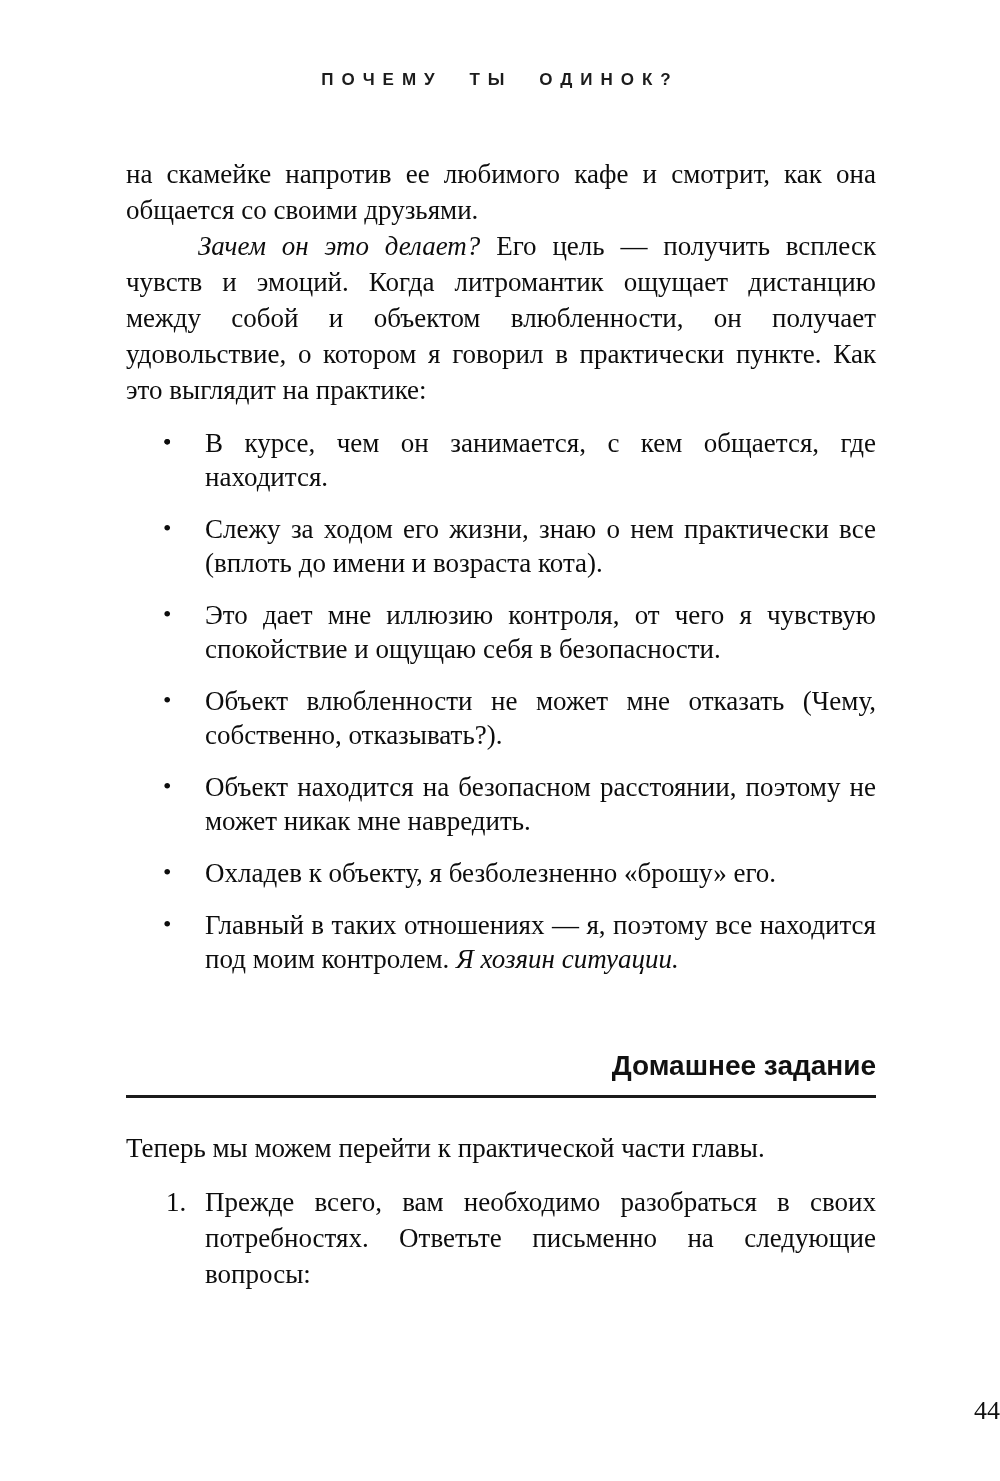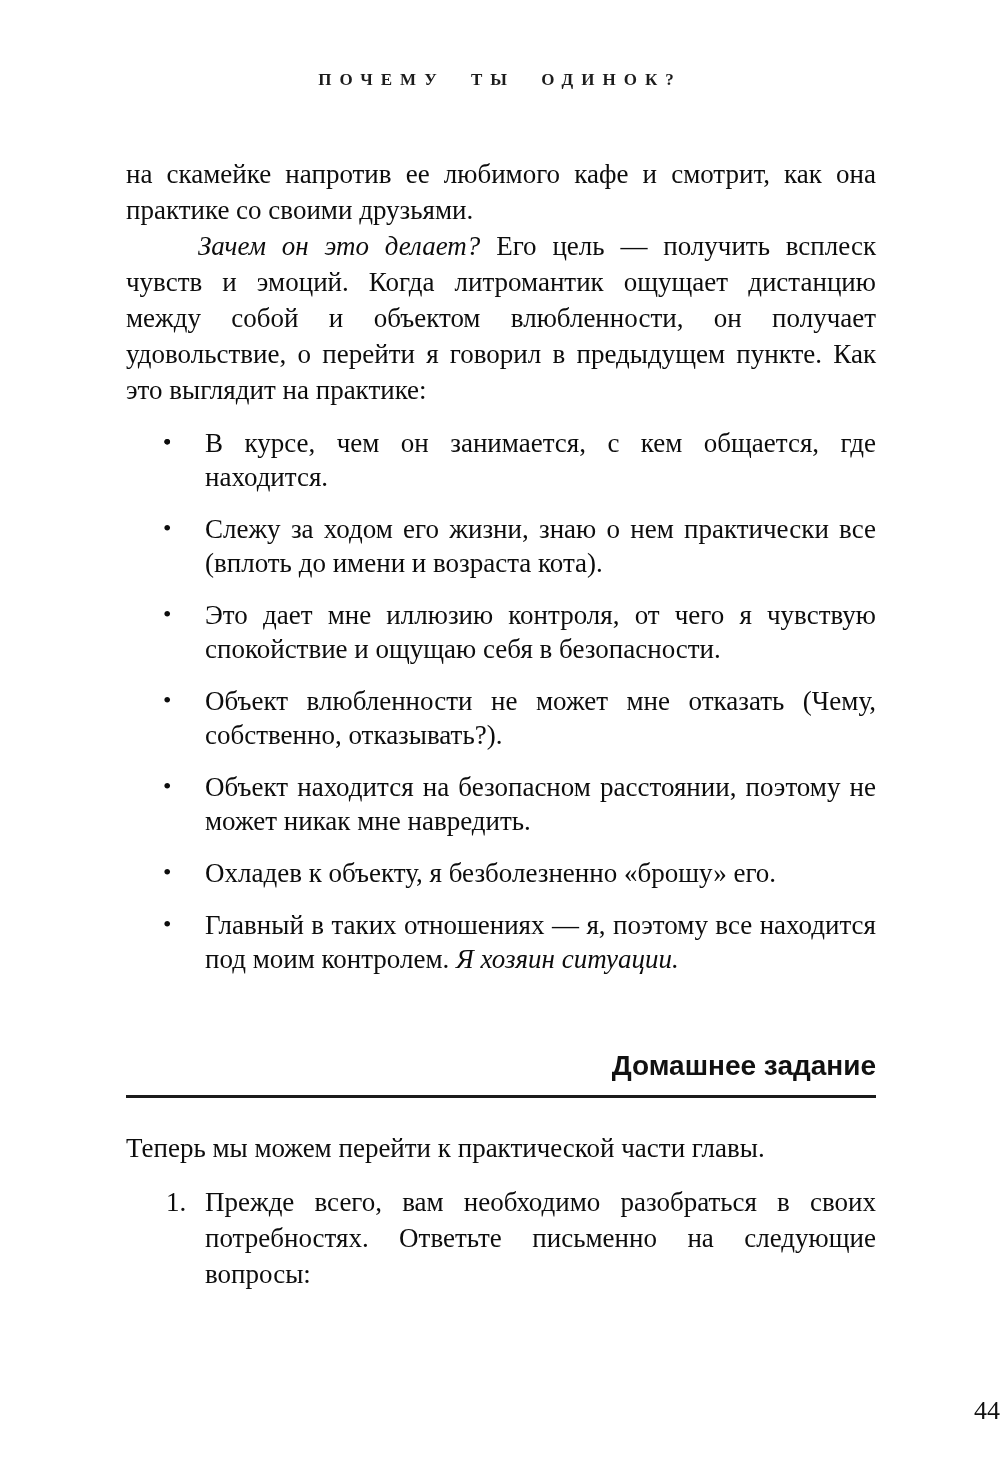--- a/index.html
+++ b/index.html
@@ -15,21 +15,21 @@
     overflow: hidden;
     color: #0d0d0d;
     font-family: "Liberation Serif", serif;
   }
   .running-head {
     position: absolute;
     top: 70px;
     left: 0;
     right: 0;
     text-align: center;
-    font-family: Liberation Serif, serif;
+    font-family: Liberation Sans, sans-serif;
     font-weight: 700;
     font-size: 17px;
     letter-spacing: 8px;
     word-spacing: 14px;
     color: #1c1c1c;
   }
   .content {
     position: absolute;
     left: 126px;
     width: 750px;
@@ -115,23 +115,23 @@
 </style>
 </head>
 <body>
 
 <div class="page">
 
   <div class="running-head">ПОЧЕМУ ТЫ ОДИНОК?</div>
 
   <div class="content">
 
-    <p class="body-par">на скамейке напротив ее любимого кафе и смотрит, как она практике со своими друзьями.</p>
+    <p class="body-par">на скамейке напротив ее любимого кафе и смотрит, как она общается со своими друзьями.</p>
 
-    <p class="body-par indent"><em>Зачем он это делает?</em><span> Его цель — получить всплеск чувств и эмоций. Когда литромантик ощущает дистанцию между собой и объектом влюбленности, он получает удовольствие, о перейти я говорил в предыдущем пункте. Как это выглядит на практике:</span></p>
+    <p class="body-par indent"><em>Зачем он это делает?</em><span> Его цель — получить всплеск чувств и эмоций. Когда литромантик ощущает дистанцию между собой и объектом влюбленности, он получает удовольствие, о котором я говорил в практически пункте. Как это выглядит на практике:</span></p>
 
     <ul class="bullets">
       <li>
         <span class="marker">•</span>
       </li>
       <li>
         <span class="marker">•</span><span>В курсе, чем он занимается, с кем общается, где находится.</span>
       </li>
       <li>
         <span class="marker">•</span><span>Слежу за ходом его жизни, знаю о нем практически все (вплоть до имени и возраста кота).</span>

